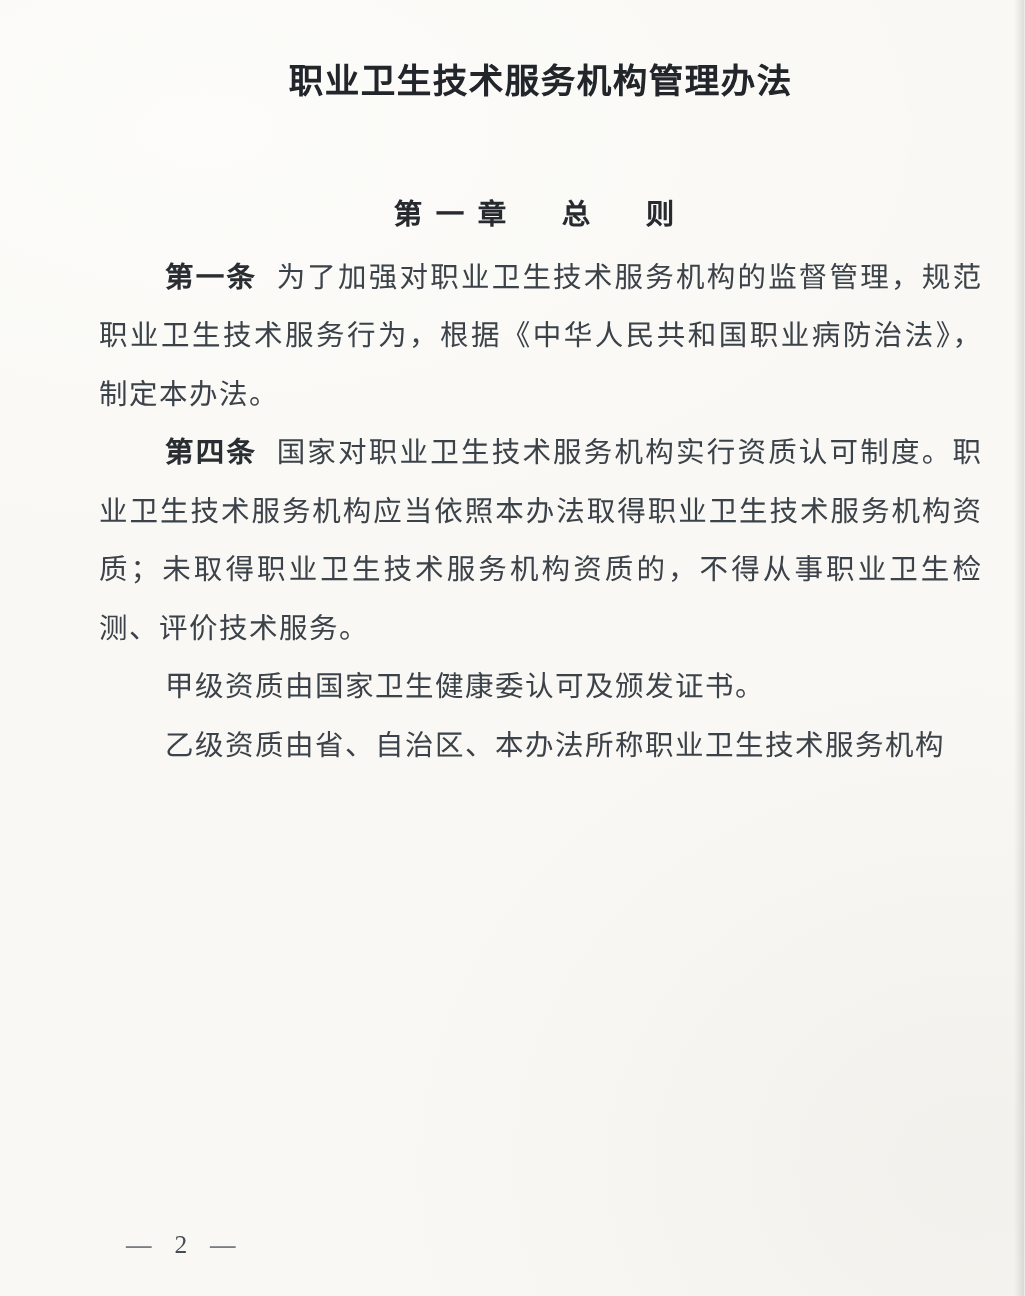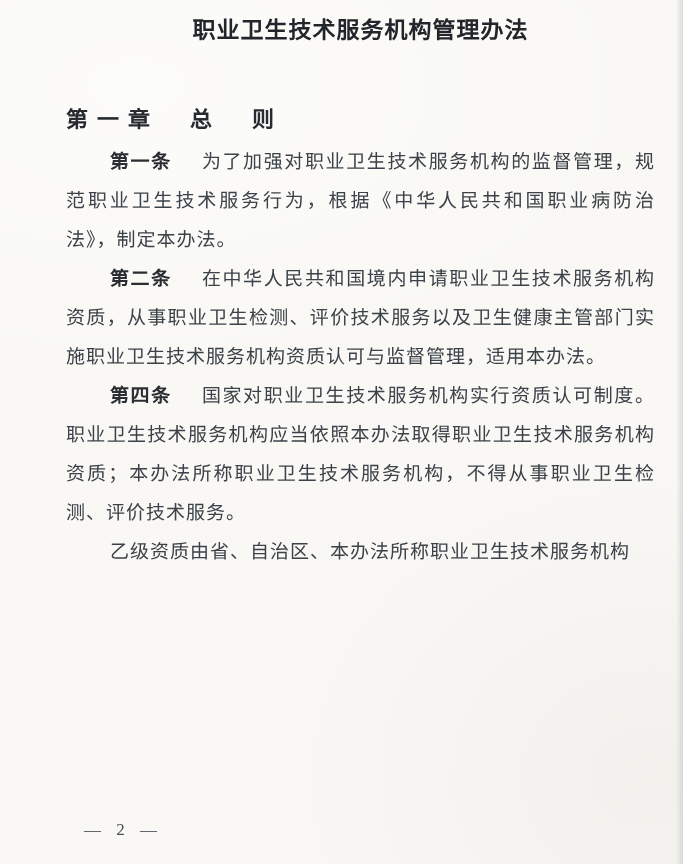--- a/index.html
+++ b/index.html
@@ -6,21 +6,21 @@
     margin: 0;
     padding: 0;
     background: #e9e9e7;
   }
   .page {
     position: relative;
     width: 683px;
     height: 864px;
     margin: 0 auto;
     box-sizing: border-box;
-    padding: 16px 28px 0 66px;
+    padding: 40px 28px 0 66px;
     background:
       radial-gradient(ellipse 900px 500px at 20% 10%, rgba(255,255,255,0.55), rgba(255,255,255,0) 60%),
       radial-gradient(ellipse 700px 600px at 95% 90%, rgba(120,118,110,0.06), rgba(120,118,110,0) 55%),
       #f9f8f4;
     overflow: hidden;
     font-family: "Liberation Serif", "DejaVu Serif", serif;
     color: #3c4249;
   }
   
   .page::after {
@@ -35,41 +35,42 @@
     margin: 0;
     font-size: 23px;
     line-height: 30px;
     font-weight: 700;
     letter-spacing: 1px;
     text-align: center;
     color: #22262b;
   }
   .chapter-heading {
     margin: 60px 0 0 0;
-    font-size: 22px;
+    font-size: 19px;
     line-height: 28px;
     font-weight: 700;
     letter-spacing: 9px;
+    text-align: center;
     color: #272b30;
   }
   .content {
     margin-top: 8px;
     font-size: 19px;
     line-height: 39px;
     letter-spacing: 1px;
   }
   .para {
     margin: 0;
     text-indent: 44px;
     text-align: justify;
   }
   .lead:not(:empty) {
     font-weight: 700;
     color: #2a2e33;
-    margin-right: 30px;
+    margin-right: 13px;
   }
   .page-number {
     position: absolute;
     left: 84px;
     top: 820px;
     font-size: 17px;
     letter-spacing: 1px;
     word-spacing: 9px;
     color: #474d54;
   }
@@ -80,26 +81,26 @@
 <div class="page">
 
   <h1 class="doc-title">职业卫生技术服务机构管理办法</h1>
 
   <h2 class="chapter-heading">第一章　总　则</h2>
 
   <div class="content">
 
     <p class="para"><span class="lead">第一条</span><span class="ptext">为了加强对职业卫生技术服务机构的监督管理，规范职业卫生技术服务行为，根据《中华人民共和国职业病防治法》，制定本办法。</span></p>
 
-    <p class="para"><span class="lead">第二条</span><span class="ptext">在中华人民共和国境内申请职业卫生技术服务机构资质，从事职业卫生检测、评价技术服务以及卫生健康主管部门实施职业卫生技术服务机构资质认可与监督管理，适用本办法。</span></p>
 
 
-    <p class="para"><span class="lead">第四条</span><span class="ptext">国家对职业卫生技术服务机构实行资质认可制度。职业卫生技术服务机构应当依照本办法取得职业卫生技术服务机构资质；本办法所称职业卫生技术服务机构，不得从事职业卫生检测、评价技术服务。</span></p>
+    <p class="para"><span class="lead">第四条</span><span class="ptext">国家对职业卫生技术服务机构实行资质认可制度。职业卫生技术服务机构应当依照本办法取得职业卫生技术服务机构资质；未取得职业卫生技术服务机构资质的，不得从事职业卫生检测、评价技术服务。</span></p>
 
 
+    <p class="para"><span class="lead"></span><span class="ptext">甲级资质由国家卫生健康委认可及颁发证书。</span></p>
 
     <p class="para"><span class="lead"></span><span class="ptext">乙级资质由省、自治区、本办法所称职业卫生技术服务机构</span></p>
 
   </div>
 
   <div class="page-number">— 2 —</div>
 
 </div>
 
 </body></html>

